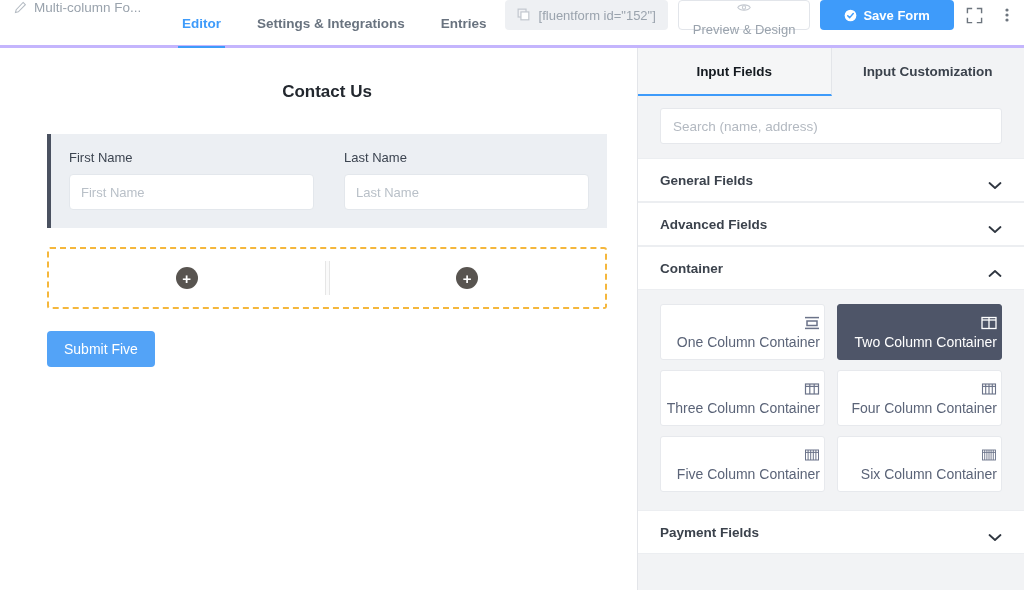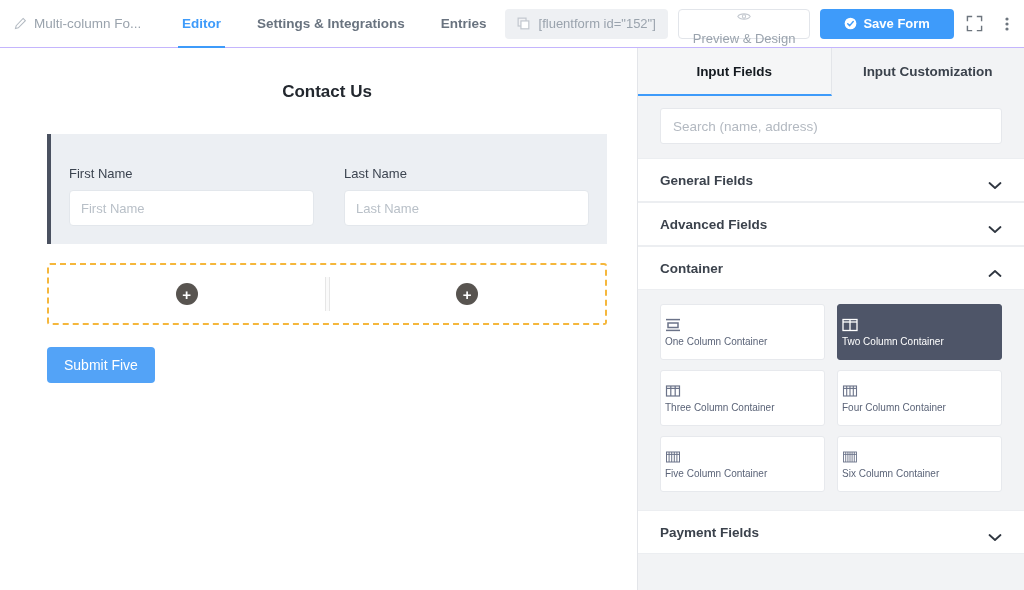--- a/index.html
+++ b/index.html
@@ -8,22 +8,22 @@
     font-family: "Liberation Sans", sans-serif;
     background: #ffffff;
     overflow: hidden;
   }
   #app { position: relative; width: 1024px; height: 590px; display: flex; flex-direction: column; }
 
   
   .topbar {
     height: 48px; flex: 0 0 48px;
     background: #ffffff;
-    border-bottom: 1px solid #c4b5fd;
-    display: flex; align-items: center;
+    border-bottom: 3px solid #c4b5fd;
+    display: flex; align-items: flex-start;
     padding: 0 14px 0 14px;
   }
   .form-title {
     display: flex; align-items: center; gap: 7px;
     color: #9aa3ad; font-size: 13.5px;
     width: 150px; flex: 0 0 150px;
     cursor: pointer;
   }
   .pencil-icon { width: 13px; height: 13px; display: block; flex: 0 0 13px; }
   .pencil-icon svg { display: block; }
@@ -86,21 +86,21 @@
   }
   .form-heading {
     text-align: center; font-size: 17px; font-weight: bold;
     color: #22272e; margin-bottom: 32px;
   }
 
   .field-row {
     position: relative;
     background: #eceff3;
     display: flex; gap: 30px;
-    padding: 32px 18px 18px 18px;
+    padding: 16px 18px 18px 18px;
     border-left: 4px solid #4a5160;
   }
   .field-col { flex: 1 1 0; min-width: 0; }
   .field-label {
     font-size: 13px; color: #3c4450; margin-bottom: 9px; display: block;
   }
   .field-input {
     width: 100%; height: 36px;
     background: #fff; border: 1px solid #e3e7ec; border-radius: 4px;
     padding: 0 11px; font-size: 13px; color: #333;
@@ -187,23 +187,23 @@
     border-bottom: 1px solid #eceef1;
     cursor: pointer;
   }
   .acc-title { font-size: 13.5px; font-weight: bold; color: #3b424c; }
   .chev { width: 14px; height: 9px; display: block; }
   .acc-body { background: #f2f3f5; padding: 14px 22px 18px 22px; }
   .card-grid { display: grid; grid-template-columns: 1fr 1fr; gap: 10px 12px; }
   .card {
     background: #fff; border: 1px solid #e7e9ed; border-radius: 3px;
     height: 56px;
-    display: flex; flex-direction: column; align-items: flex-start; justify-content: center;
+    display: flex; flex-direction: column; align-items: flex-end; justify-content: center;
     gap: 5px; cursor: pointer;
-    color: #5b6478; font-size: 10px;
+    color: #5b6478; font-size: 14px;
     text-align: center; padding: 0 4px;
   }
   .card.selected { background: #4e5568; border-color: #4e5568; color: #fff; }
   .card-icon { width: 16px; height: 14px; display: block; }
   .card-label { line-height: 1; white-space: nowrap; }
 </style>
 </head>
 <body>
 
 <div id="app">

